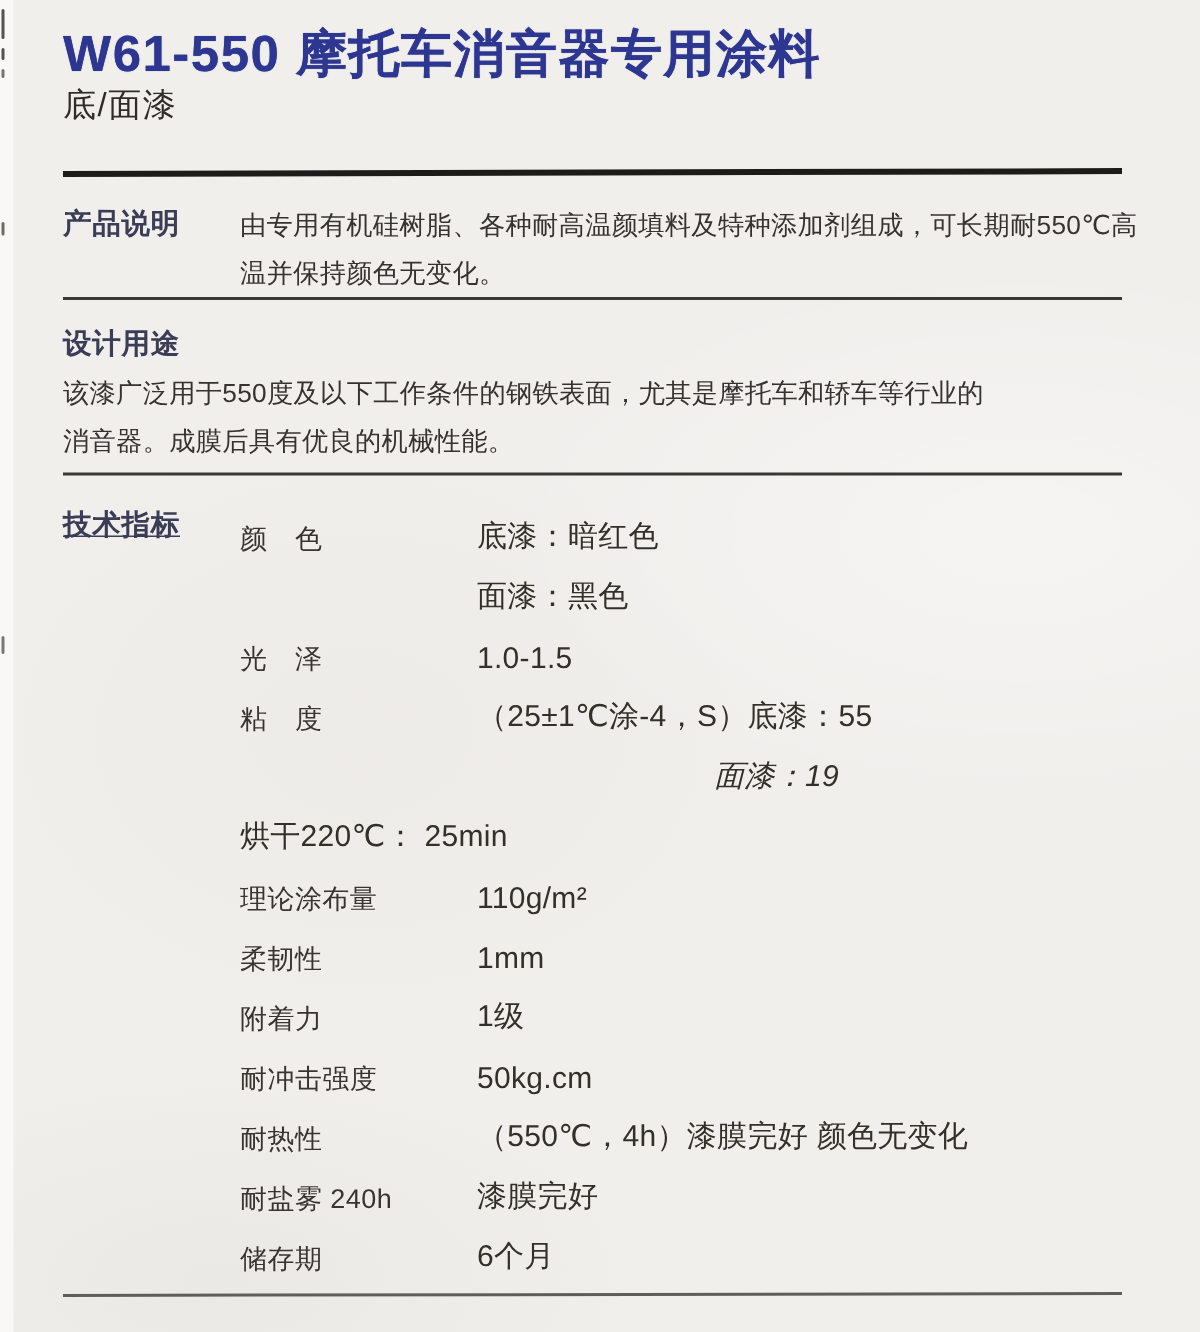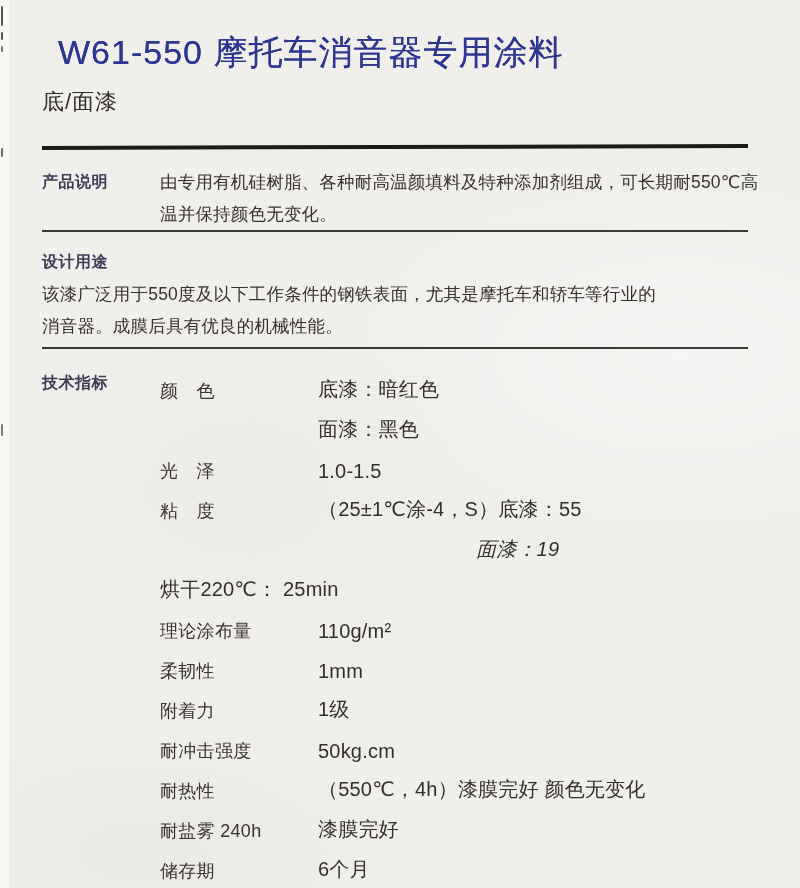--- a/index.html
+++ b/index.html
@@ -29,24 +29,24 @@
   .edge-tick.t2{top:32px;height:8px;}
   .edge-tick.t3{top:46px;height:6px;background:#77756f;}
   .edge-tick.t4{top:148px;height:9px;background:#6d6b66;}
   .edge-tick.t5{top:424px;height:12px;background:#7a7872;}
 
   .content{
     position:relative;
     padding:16px 52px 0 42px;
   }
   .title{
-    margin:16px;
+    margin:0;
     font-size:34px;
     line-height:40px;
-    font-weight:400;
+    font-weight:700;
     letter-spacing:1px;
     color:#2d3791;
     text-shadow:0 0 0.5px #2d3791;
   }
   .subtitle{
     font-size:22px;
     line-height:28px;
     font-weight:normal;
     color:#2f2c29;
     letter-spacing:1px;
@@ -54,37 +54,37 @@
   .hr{width:706px;border:0;background:#2e2d2b;}
   .hr-thick{height:4px;margin-top:29px;background:#1d1c1a;transform:rotate(-0.15deg);}
   .hr-thin{height:2px;background:#3a3835;}
   .hr-mid{margin-top:0;}
   .hr-three{margin-top:5px;}
   .hr-bottom{height:2px;margin-top:11px;background:#5f5d59;transform:rotate(-0.1deg);}
 
   .section{display:flex;}
   .sec-label{
     width:118px;flex-shrink:0;
-    font-size:16px;line-height:32px;
+    font-size:19px;line-height:32px;
     font-weight:bold;
     color:#3b3d56;
     letter-spacing:0.5px;
   }
   .sec-body{flex:1;}
   .para-line{
     font-size:17.5px;line-height:32px;
     color:#363230;
     white-space:nowrap;
     letter-spacing:0.2px;
   }
   .sec-product{padding-top:17px;}
   .sec-design{padding-top:14px;flex-direction:column;}
 
   .sec-tech{padding-top:14px;}
-  .sec-tech .sec-label{line-height:40px;}
+  .sec-tech .sec-label{line-height:40px;text-decoration:underline;}
   .spec-row{display:flex;height:40px;align-items:flex-end;}
   .spec-name{
     width:158px;flex-shrink:0;
     font-size:18px;color:#38342f;
     letter-spacing:0.3px;
     white-space:pre;
   }
   .spec-value{
     font-size:20px;color:#333029;
     white-space:nowrap;

